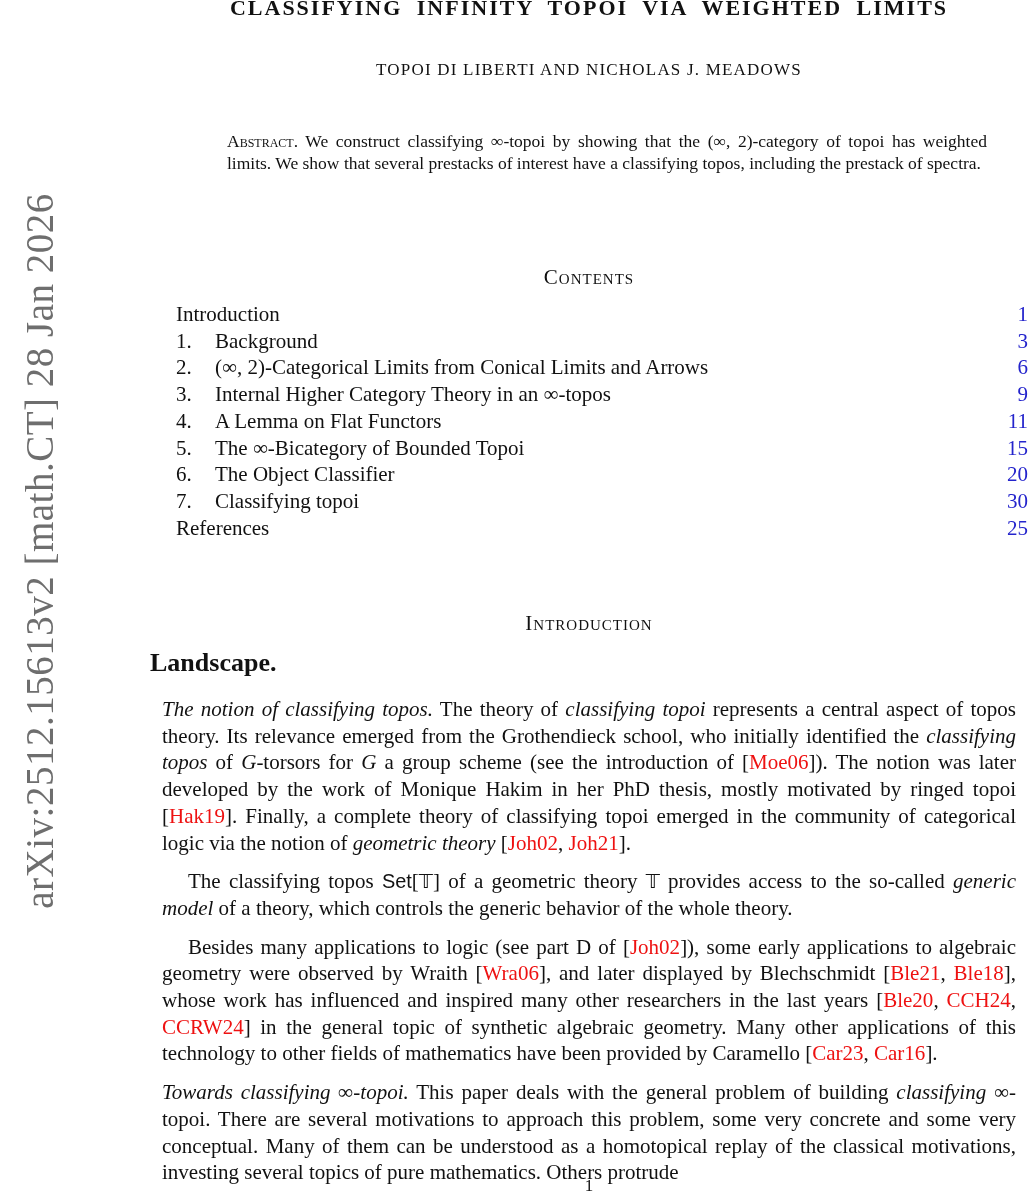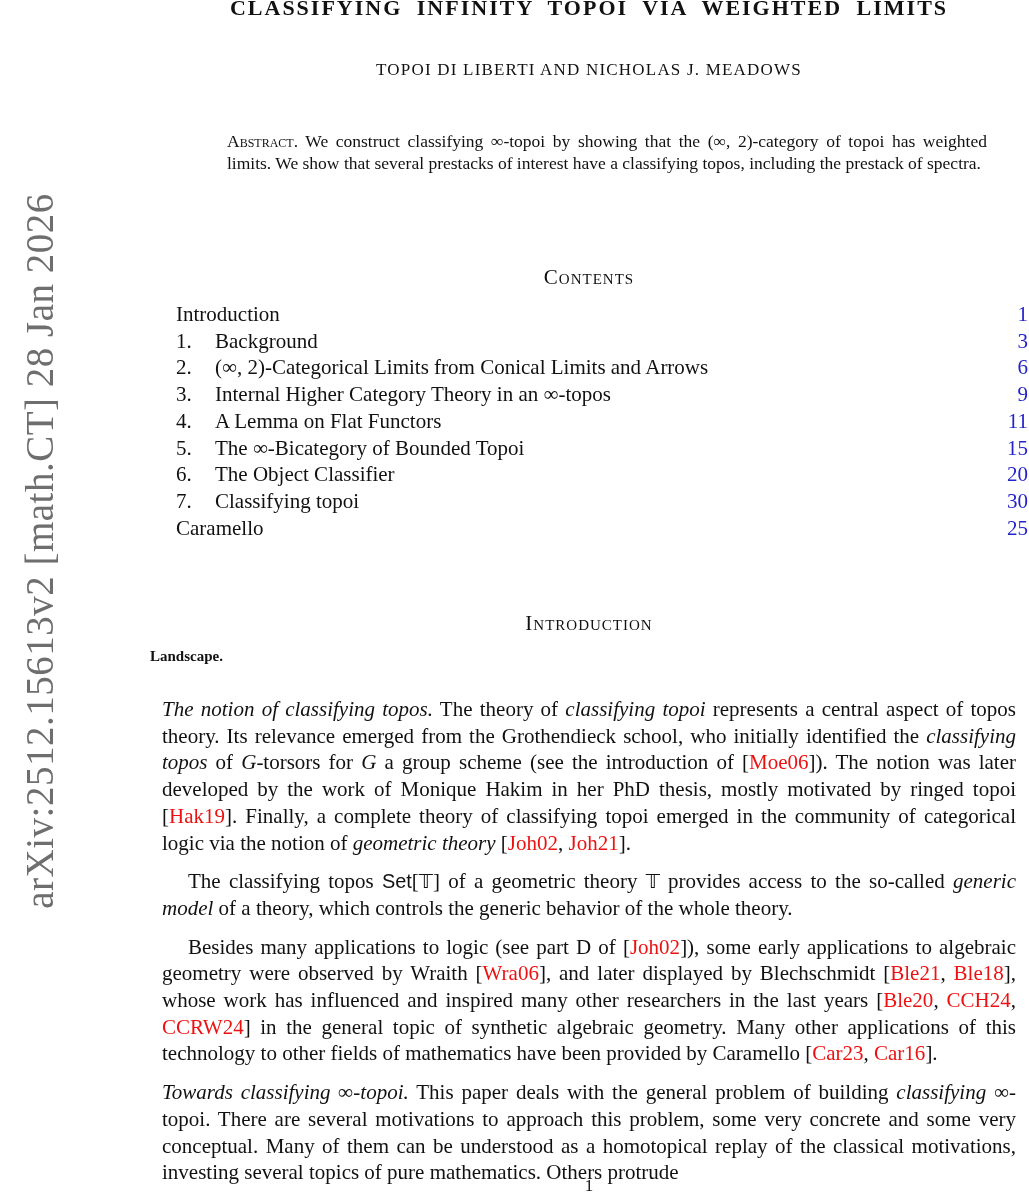--- a/index.html
+++ b/index.html
@@ -97,21 +97,21 @@
   }
   .toc-row { display: flex; padding-left: 26px; }
   .toc-num { flex: none; width: 39px; }
   .toc-num:empty { display: none; }
   .toc-label { flex: 1; white-space: nowrap; overflow: hidden; }
   .toc-page { flex: none; color: var(--link); }
   .landscape-heading {
     position: absolute;
     top: 648px;
     left: 0;
-    font-size: 15px;
+    font-size: 26px;
     font-weight: 700;
   }
   .body-text {
     position: absolute;
     top: 684px;
     left: 0;
     width: 878px;
     font-size: 21px;
     line-height: 26.7px;
     text-align: justify;
@@ -185,21 +185,21 @@
         <span class="toc-label">The Object Classifier</span>
         <span class="toc-page">20</span>
       </div>
       <div class="toc-row">
         <span class="toc-num">7.</span>
         <span class="toc-label">Classifying topoi</span>
         <span class="toc-page">30</span>
       </div>
       <div class="toc-row">
 
-        <span class="toc-label">Caramello</span>
+        <span class="toc-label">References</span>
         <span class="toc-page">25</span>
       </div>
     </div>
 
     <div class="section-heading intro-heading sc">Introduction</div>
 
     <div class="landscape-heading">Landscape.</div>
 
     <div class="body-text">
       <p class="para"><span class="it">The notion of classifying topos.</span><span>  The theory of </span><span class="it">classifying topoi</span><span> represents a central aspect of topos theory.  Its relevance emerged from the Grothendieck school, who initially identified the </span><span class="it">classifying topos</span><span> of </span><span class="it">G</span><span>-torsors for </span><span class="it">G</span><span> a group scheme (see the introduction of [</span><span class="cite">Moe06</span><span>]). The notion was later developed by the work of Monique Hakim in her PhD thesis, mostly motivated by ringed topoi [</span><span class="cite">Hak19</span><span>]. Finally, a complete theory of classifying topoi emerged in the community of categorical logic via the notion of </span><span class="it">geometric theory</span><span> [</span><span class="cite">Joh02</span><span>, </span><span class="cite">Joh21</span><span>].</span></p>

